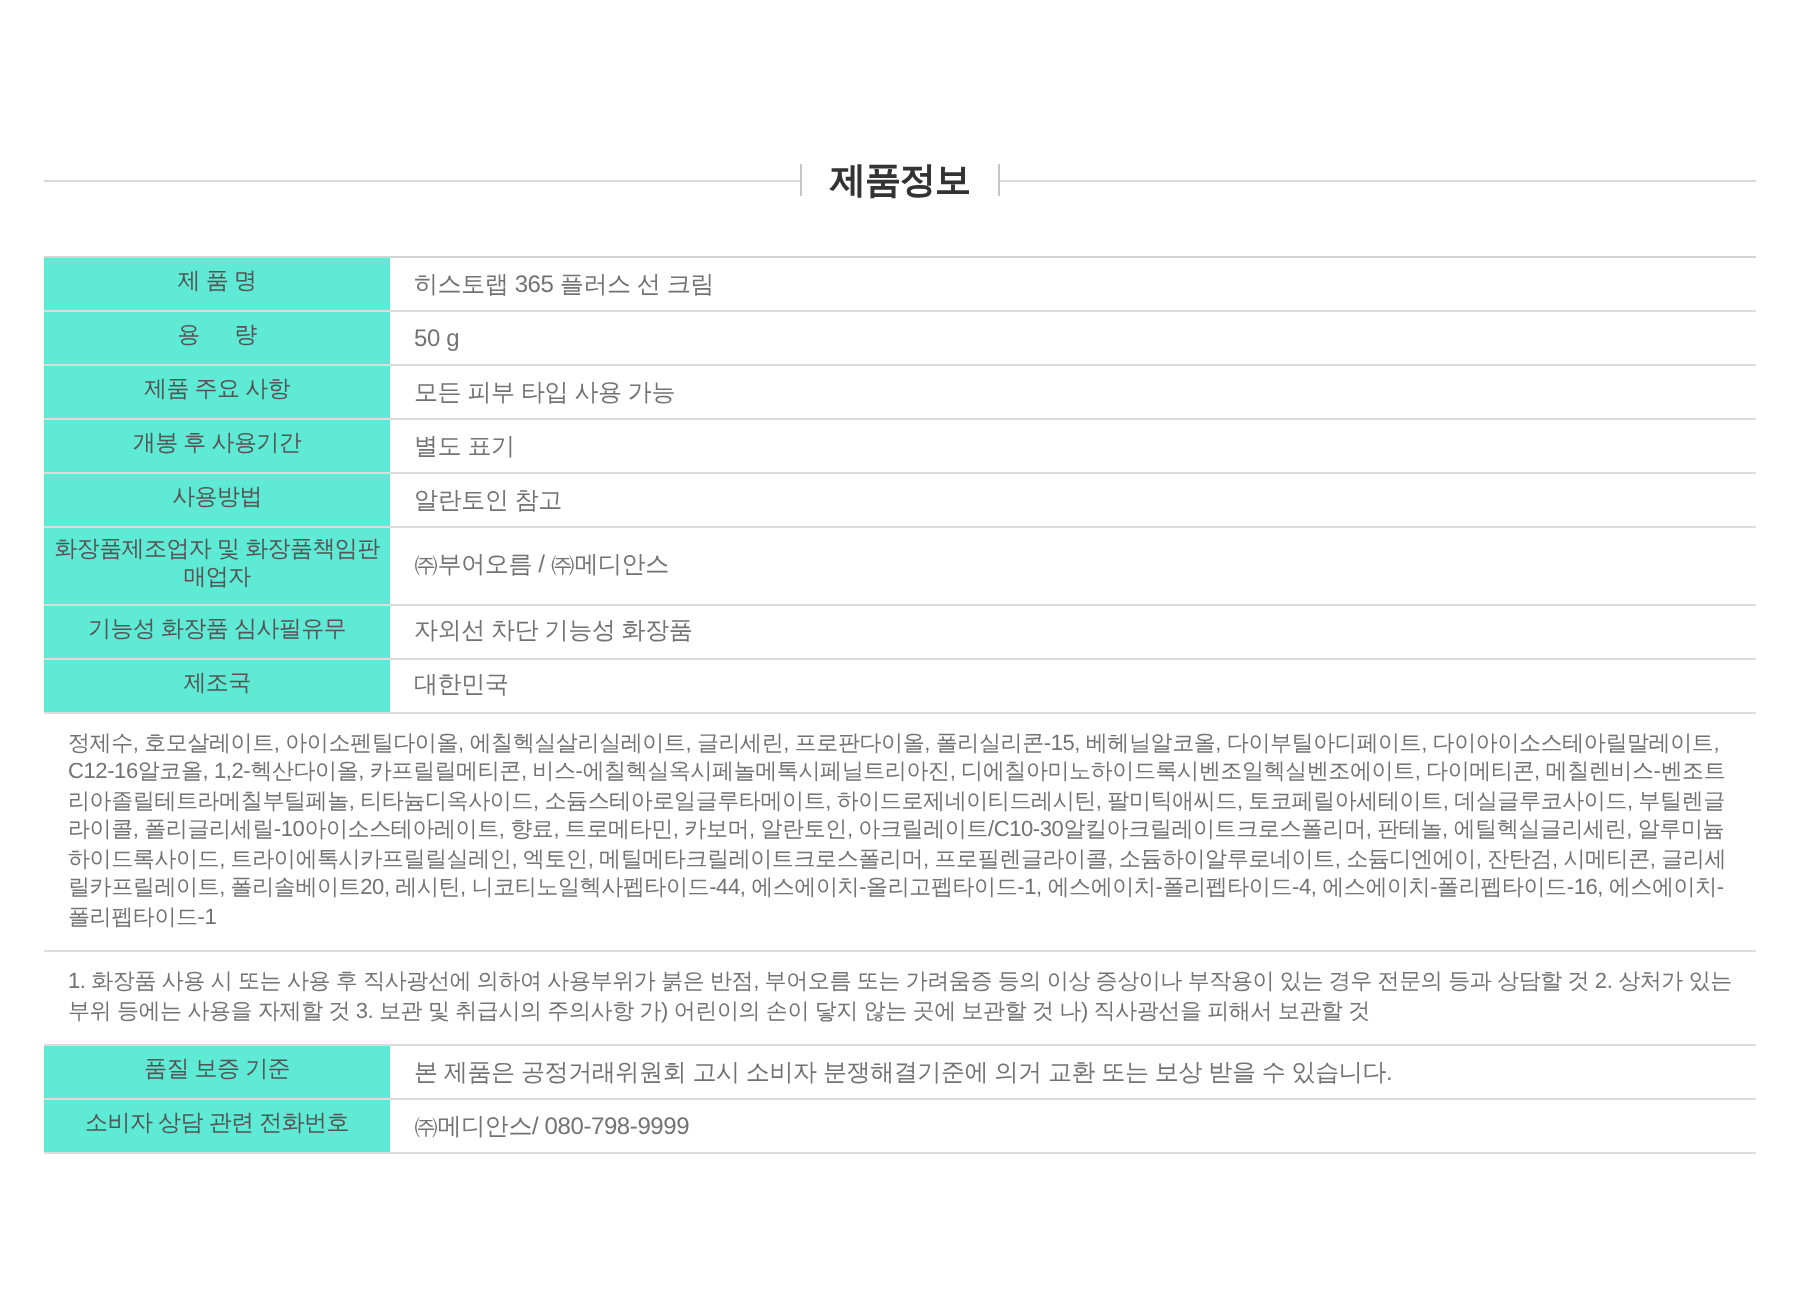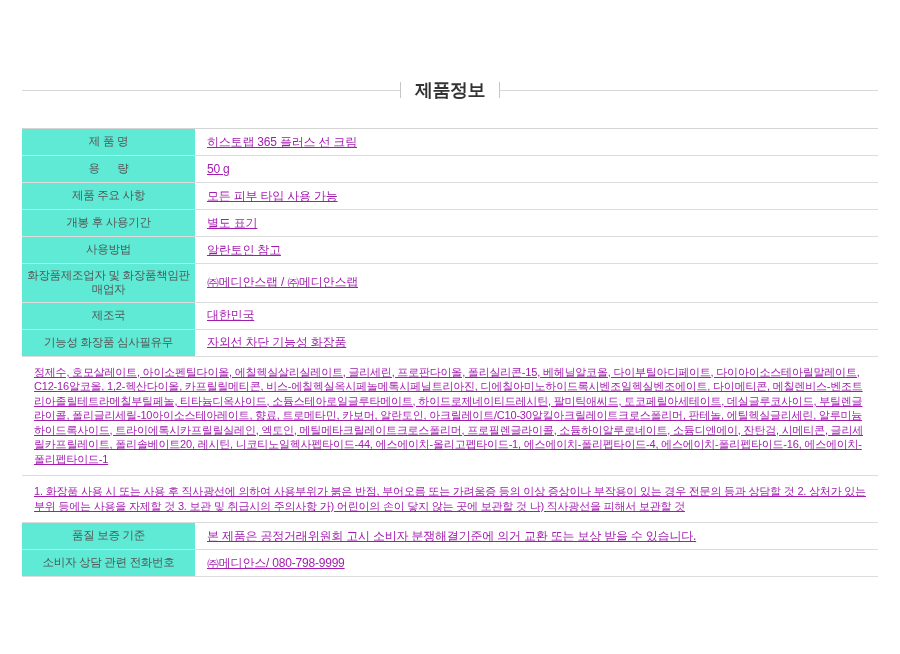--- a/index.html
+++ b/index.html
@@ -51,24 +51,23 @@
     letter-spacing: -0.3px;
     white-space: pre-wrap;
     line-height: 1.2;
   }
   .value-cell {
     flex: 1;
     display: flex;
     align-items: center;
     padding: 5px 12px;
     font-size: 12px;
-    color: #a21caf;
+    color: #737373;
     line-height: 1.25;
     letter-spacing: -0.2px;
-    text-decoration: underline;
   }
   .row.multi { align-items: stretch; }
   .row.multi .label-cell { align-items: flex-start; padding-top: 9px; }
   .row.multi .value-cell { align-items: flex-start; padding-top: 8px; padding-bottom: 9px; font-size: 11px; line-height: 14.5px; }
 </style>
 </head>
 <body>
 
 <div class="page">
 
@@ -108,31 +107,31 @@
       <div class="value-cell">별도 표기</div>
     </div>
 
     <div class="row">
       <div class="label-cell">사용방법</div>
       <div class="value-cell">알란토인 참고</div>
     </div>
 
     <div class="row">
       <div class="label-cell">화장품제조업자 및 화장품책임판매업자</div>
-      <div class="value-cell">㈜메디안스랩 / ㈜메디안스랩</div>
+      <div class="value-cell">㈜부어오름 / ㈜메디안스</div>
+    </div>
+
+    <div class="row">
+      <div class="label-cell">기능성 화장품 심사필유무</div>
+      <div class="value-cell">자외선 차단 기능성 화장품</div>
     </div>
 
     <div class="row">
       <div class="label-cell">제조국</div>
       <div class="value-cell">대한민국</div>
-    </div>
-
-    <div class="row">
-      <div class="label-cell">기능성 화장품 심사필유무</div>
-      <div class="value-cell">자외선 차단 기능성 화장품</div>
     </div>
 
     <div class="row multi">
       <div class="value-cell">정제수, 호모살레이트, 아이소펜틸다이올, 에칠헥실살리실레이트, 글리세린, 프로판다이올, 폴리실리콘-15, 베헤닐알코올, 다이부틸아디페이트, 다이아이소스테아릴말레이트, C12-16알코올, 1,2-헥산다이올, 카프릴릴메티콘, 비스-에칠헥실옥시페놀메톡시페닐트리아진, 디에칠아미노하이드록시벤조일헥실벤조에이트, 다이메티콘, 메칠렌비스-벤조트리아졸릴테트라메칠부틸페놀, 티타늄디옥사이드, 소듐스테아로일글루타메이트, 하이드로제네이티드레시틴, 팔미틱애씨드, 토코페릴아세테이트, 데실글루코사이드, 부틸렌글라이콜, 폴리글리세릴-10아이소스테아레이트, 향료, 트로메타민, 카보머, 알란토인, 아크릴레이트/C10-30알킬아크릴레이트크로스폴리머, 판테놀, 에틸헥실글리세린, 알루미늄하이드록사이드, 트라이에톡시카프릴릴실레인, 엑토인, 메틸메타크릴레이트크로스폴리머, 프로필렌글라이콜, 소듐하이알루로네이트, 소듐디엔에이, 잔탄검, 시메티콘, 글리세릴카프릴레이트, 폴리솔베이트20, 레시틴, 니코티노일헥사펩타이드-44, 에스에이치-올리고펩타이드-1, 에스에이치-폴리펩타이드-4, 에스에이치-폴리펩타이드-16, 에스에이치-폴리펩타이드-1</div>
     </div>
 
     <div class="row multi">
       <div class="value-cell">1. 화장품 사용 시 또는 사용 후 직사광선에 의하여 사용부위가 붉은 반점, 부어오름 또는 가려움증 등의 이상 증상이나 부작용이 있는 경우 전문의 등과 상담할 것 2. 상처가 있는 부위 등에는 사용을 자제할 것 3. 보관 및 취급시의 주의사항 가) 어린이의 손이 닿지 않는 곳에 보관할 것 나) 직사광선을 피해서 보관할 것</div>
     </div>
 

